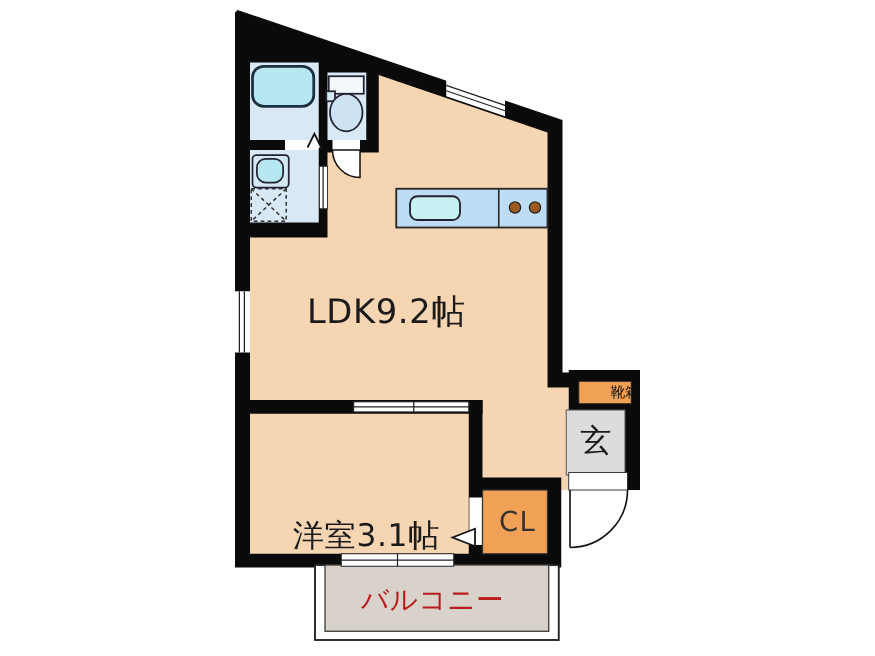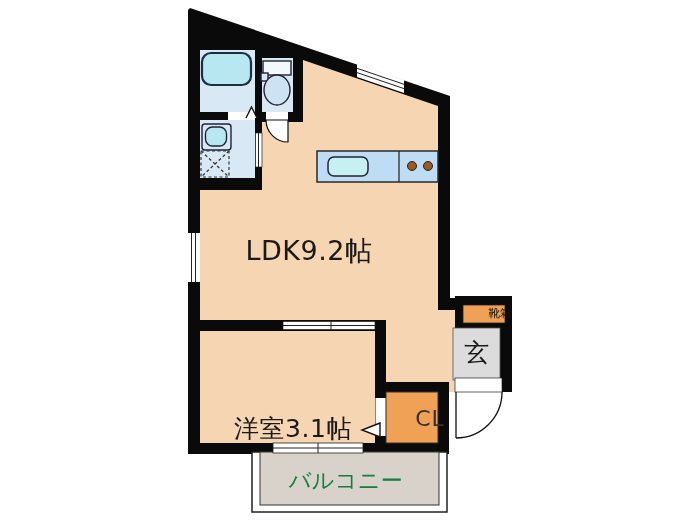--- a/index.html
+++ b/index.html
@@ -15,22 +15,22 @@
     position:absolute;
     transform:translate(-50%,-50%);
     white-space:nowrap;
     color:#1a1a1a;
     line-height:1;
     letter-spacing:0.5px;
     user-select:none;
   }
   .lbl-ldk      {left:309px;top:250px;font-size:27px;}
   .lbl-western  {left:293px;top:385px;font-size:25px;margin-top:43px;}
-  .lbl-cl      {left:430px;top:419px;font-size:22px;color:#333;letter-spacing:1px;}
-  .lbl-balcony {left:346px;top:481px;font-size:22px;color:#15803d;}
+  .lbl-cl      {left:414px;top:419px;font-size:22px;color:#333;letter-spacing:1px;}
+  .lbl-balcony {left:346px;top:481px;font-size:22px;color:#b91c1c;}
   .lbl-genkan  {left:477px;top:352px;font-size:25px;}
   .lbl-shoebox {left:484px;top:314px;font-size:11.5px;letter-spacing:0;color:#111;margin-left:16px;}
 </style>
 </head>
 <body>
 
 <div class="stage">
 
   <svg width="700" height="525" viewBox="0 0 700 525">
 

